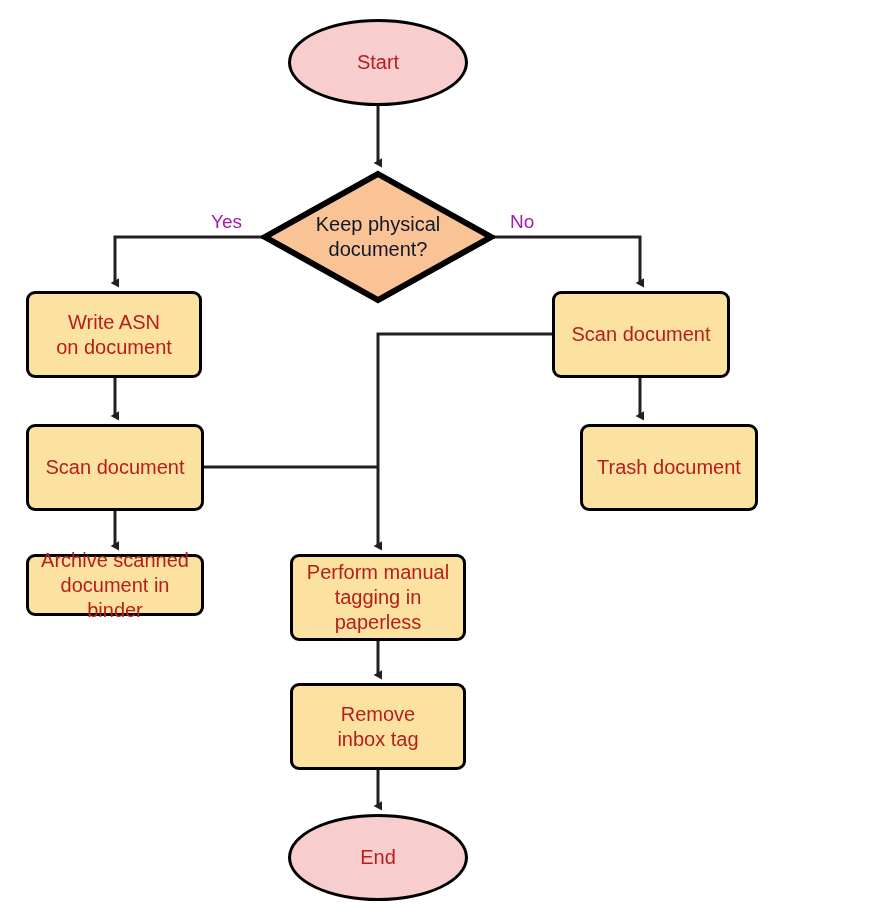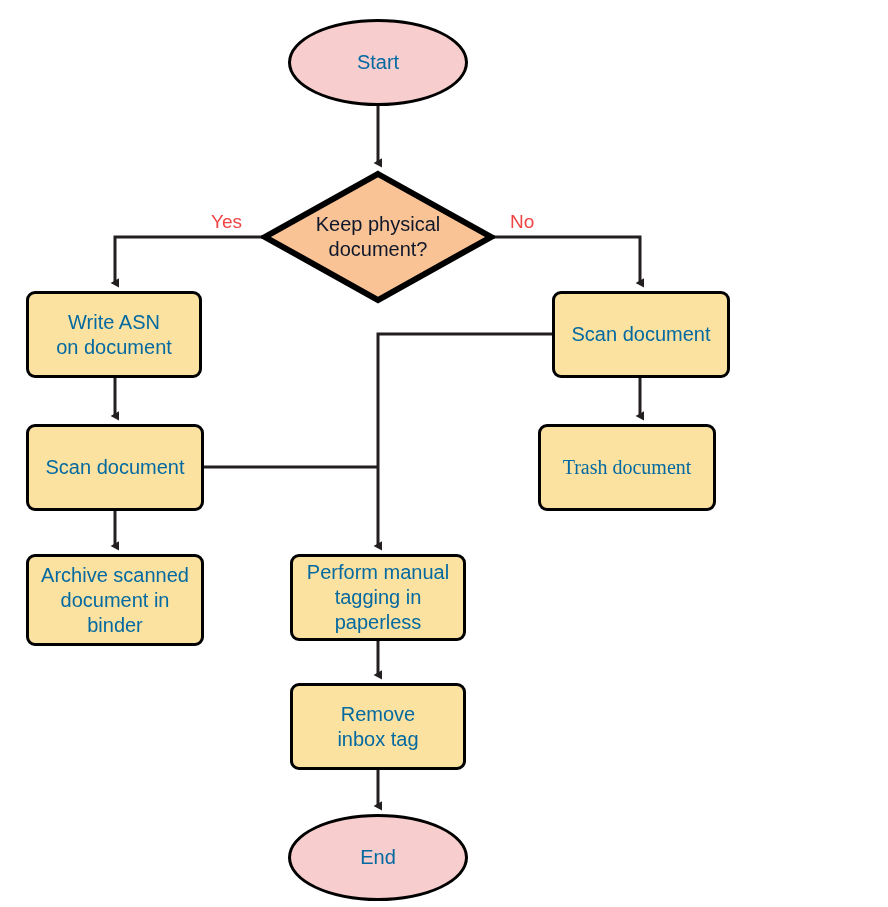--- a/index.html
+++ b/index.html
@@ -25,21 +25,21 @@
     width: 888px;
     height: 907px;
   }
   .node {
     position: absolute;
     box-sizing: border-box;
     display: flex;
     align-items: center;
     justify-content: center;
     text-align: center;
-    color: #0369a1;
+    color: #b91c1c;
     font-size: 20px;
     line-height: 25px;
     white-space: pre-line;
   }
   .terminator {
     border: 3.5px solid #000000;
     border-radius: 50%;
   }
   .process {
     border: 3.5px solid #000000;
@@ -66,21 +66,21 @@
     font-size: 20px;
     line-height: 25px;
     color: #0f172a;
     white-space: pre-line;
     pointer-events: none;
   }
   .edge-label {
     position: absolute;
     font-size: 19px;
     line-height: 21px;
-    color: #ef4444;
+    color: #a21caf;
     white-space: nowrap;
   }
   .annotation {
     position: absolute;
     font-size: 19.5px;
     line-height: 26px;
     font-style: italic;
     color: #000000;
   }
 </style>
@@ -134,31 +134,31 @@
 
   <div class="node process" style="left:26px; top:291px; width:176px; height:87px; background:#FCE2A0;">
     <span>Write ASN
 on document</span>
   </div>
 
   <div class="node process" style="left:26px; top:424px; width:178px; height:87px; background:#FCE2A0;">
     <span>Scan document</span>
   </div>
 
-  <div class="node process" style="left:26px; top:554px; width:178px; height:92px; background:#FCE2A0;">
+  <div class="node process" style="left:26px; top:554px; width:178px; height:62px; background:#FCE2A0;">
     <span>Archive scanned
 document in
 binder</span>
   </div>
 
   <div class="node process" style="left:552px; top:291px; width:178px; height:87px; background:#FCE2A0;">
     <span>Scan document</span>
   </div>
 
-  <div class="node process" style="left:538px; top:424px; width:178px; height:87px; background:#FCE2A0;font-family:Liberation Serif, serif;">
+  <div class="node process" style="left:580px; top:424px; width:178px; height:87px; background:#FCE2A0;">
     <span>Trash document</span>
   </div>
 
   <div class="node process" style="left:290px; top:554px; width:176px; height:87px; background:#FCE2A0;">
     <span>Perform manual
 tagging in
 paperless</span>
   </div>
 
   <div class="node process" style="left:290px; top:683px; width:176px; height:87px; background:#FCE2A0;">

